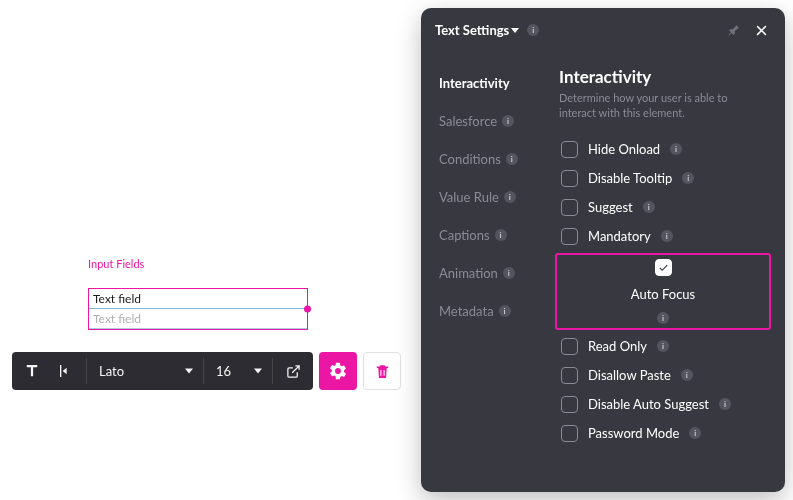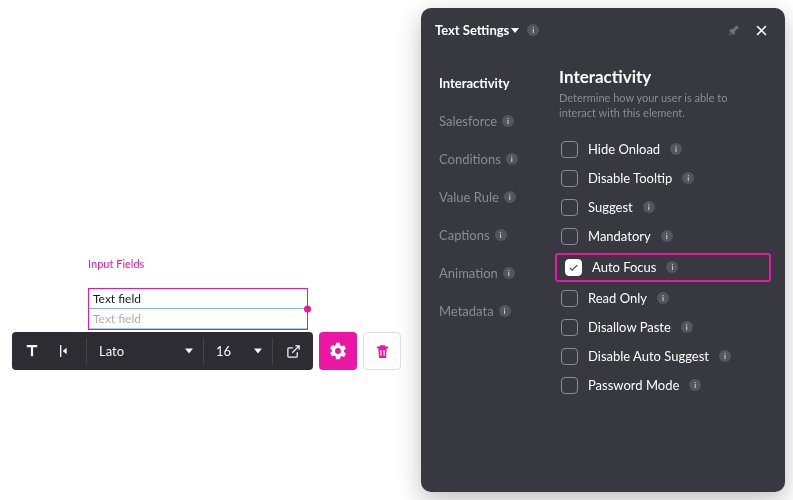--- a/index.html
+++ b/index.html
@@ -42,21 +42,21 @@
       font-size: 12px;
       padding: 2px 4px;
       border-bottom: 1px solid #7db8d8;
       color: #1a1a1a;
     }
     .text-row.faded { color: #b0b0b0; border-bottom: 1px solid #a8cde0; }
     
     .toolbar {
       position: absolute;
       left: 12px;
-      top: 332px;
+      top: 352px;
       height: 38px;
       display: flex;
       align-items: stretch;
       gap: 6px;
     }
     .toolbar-main {
       background: #2c2c32;
       border-radius: 4px;
       display: flex;
       align-items: center;
@@ -211,22 +211,23 @@
       display: flex;
       align-items: center;
       gap: 10px;
       padding: 6px 0 6px 2px;
       color: #fff;
       font-size: 13px;
     }
     .option.highlighted {
       border: 2px solid #eb17a4;
       border-radius: 3px;
-      padding: 4px 8px;
+      padding: 4px 20px;
       margin: 2px -4px;
+      flex-direction: column;
     }
     .checkbox {
       width: 17px; height: 17px;
       border: 1.8px solid #8a8b95;
       border-radius: 4px;
       flex-shrink: 0;
       display: flex;
       align-items: center;
       justify-content: center;
       cursor: pointer;

